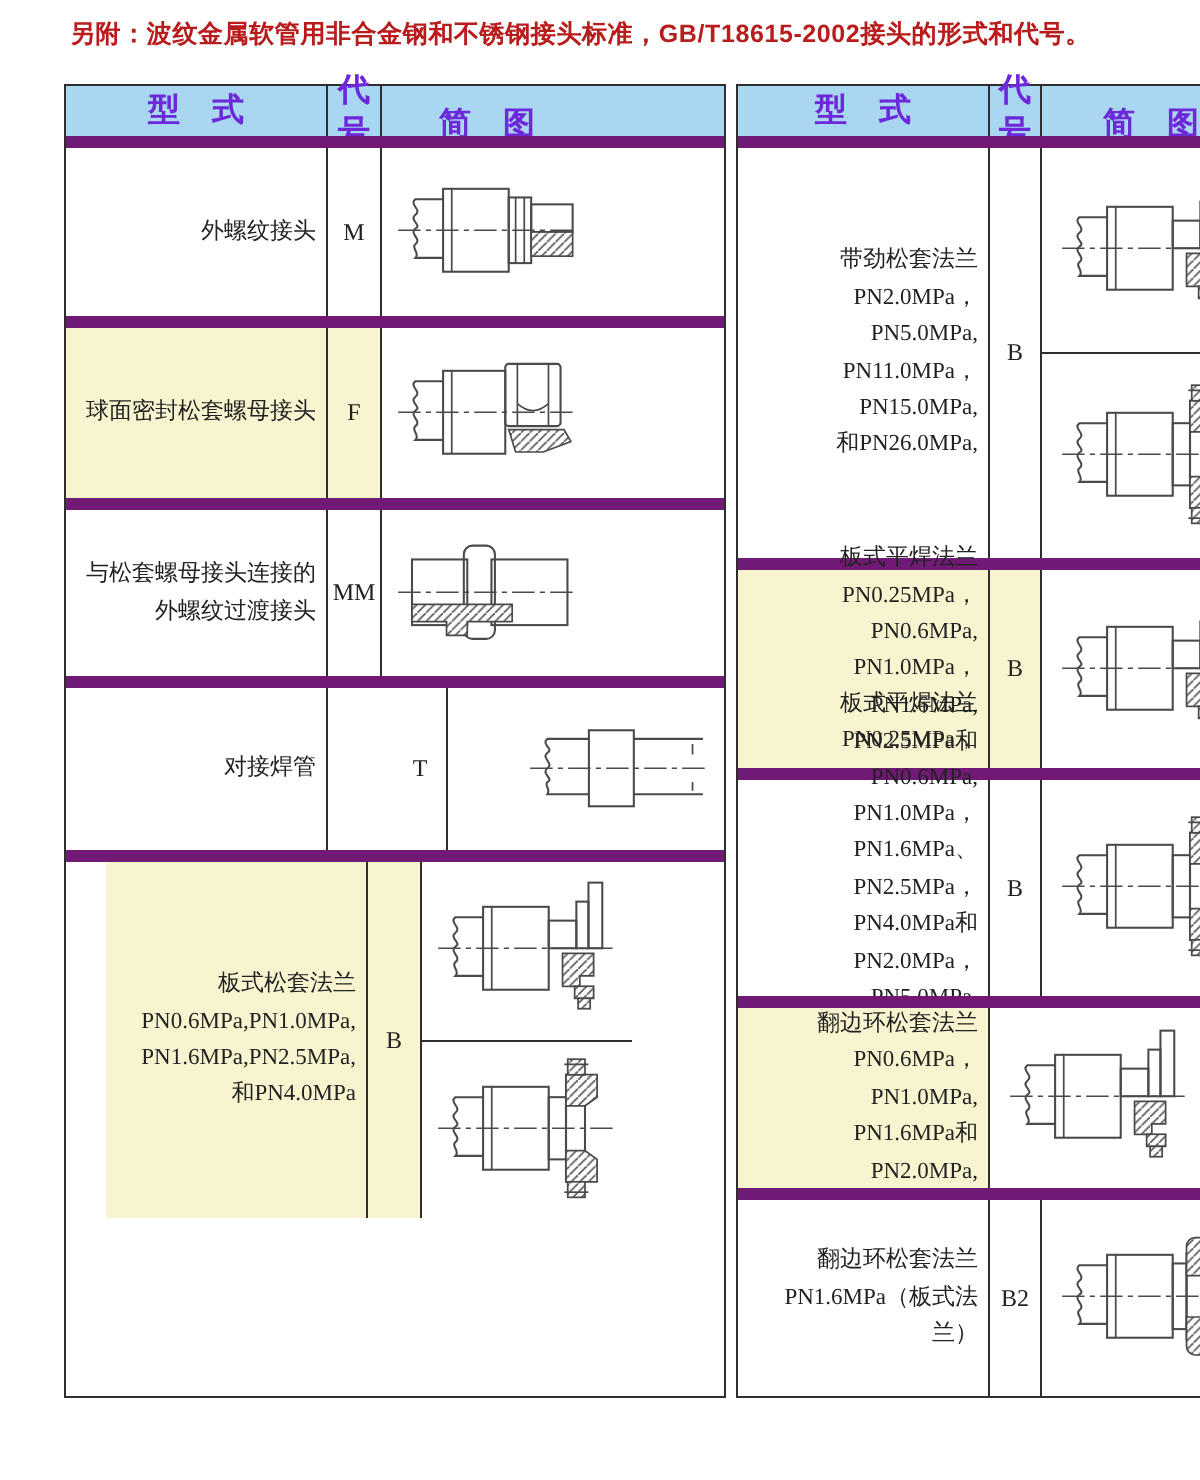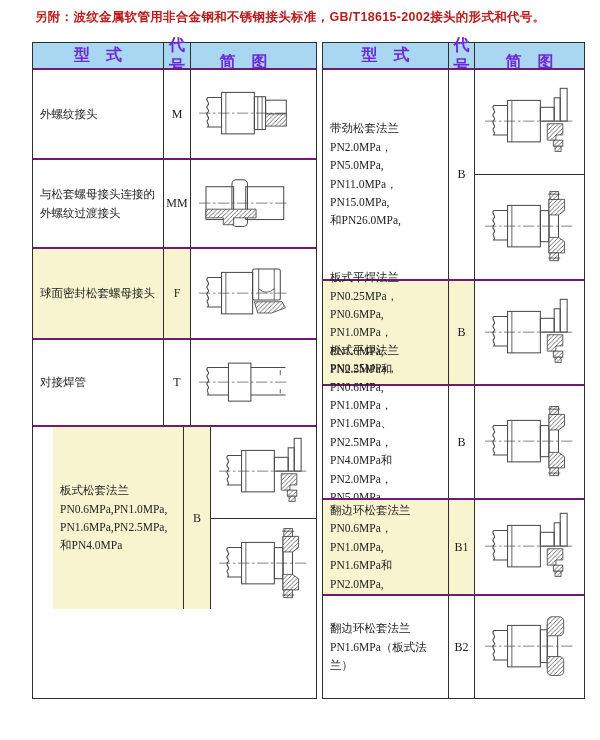--- a/index.html
+++ b/index.html
@@ -12,21 +12,21 @@
   .tbl { display:flex; flex-direction:column; border:1.6px solid #2e2e2e; background:#fff; }
   .tbl.left  { --w-type:131px; --w-code:27px; --w-diag:105px; }
   .tbl.right { --w-type:126px; --w-code:26px; --w-diag:109px; }
   .hdr { display:flex; height:25px; background:#a9d6f0; }
   .hdr > div { display:flex; align-items:center; justify-content:center;
     font-size:16px; font-weight:600; color:#6d28d9;
     font-family:"Liberation Sans","DejaVu Sans",sans-serif; }
   .hc-type { width:var(--w-type); border-right:1px solid #2e2e2e; }
   .hc-code { width:var(--w-code); border-right:1px solid #2e2e2e;text-align:center; }
   .hc-diag { width:var(--w-diag);margin-top:14px; }
-  .row { display:flex; border-top:2px solid #701a75; }
+  .row { display:flex; border-top:6px solid #701a75;text-align:right; }
   .cell-type { width:var(--w-type); border-right:1px solid #2e2e2e; background:#fff;
     display:flex; flex-direction:column; justify-content:center;
     padding:5px 5px 5px 7px; font-size:11.5px; line-height:1.6; color:#222;
     font-family:"Liberation Serif","DejaVu Serif",serif; }
   .cell-code { width:var(--w-code); border-right:1px solid #2e2e2e; background:#fff;
     display:flex; align-items:center; justify-content:center; font-size:12px; color:#222;
     font-family:"Liberation Serif","DejaVu Serif",serif; }
   .cell-diags { width:var(--w-diag); display:flex; flex-direction:column; background:#fff; }
   .diag { flex:1; display:flex; align-items:center; justify-content:center; background:#fff; }
   .diag + .diag { border-top:1px solid #2e2e2e; }
@@ -68,38 +68,20 @@
                 <rect x="68" y="24" width="13" height="38" stroke="#4a4a4a" stroke-width="1.2" fill="none"></rect>
                 <line x1="72" y1="24" x2="72" y2="62" stroke="#4a4a4a" stroke-width="1" fill="none"></line>
                 <line x1="77" y1="24" x2="77" y2="62" stroke="#4a4a4a" stroke-width="1" fill="none"></line>
                 <rect x="81" y="28" width="24" height="16" stroke="#4a4a4a" stroke-width="1.2" fill="none"></rect>
                 <rect x="81" y="44" width="24" height="14" fill="url(#hatch)" stroke="#4a4a4a" stroke-width="1"></rect>
                 <line x1="4" y1="43" x2="108" y2="43" stroke="#4a4a4a" stroke-width="0.8" stroke-dasharray="13 3 3 3"></line>
               </svg>
             </div>
           </div>
         </div>
-        <div class="row" style="height: 89px;">
-          <div class="cell-type">
-            <div>与松套螺母接头连接的</div>
-            <div>外螺纹过渡接头</div>
-          </div>
-          <div class="cell-code">MM</div>
-          <div class="cell-diags">
-            <div class="diag">
-              <svg viewBox="0 0 112 88" width="100" height="76">
-                <rect x="12" y="24" width="32" height="38" stroke="#4a4a4a" stroke-width="1.2" fill="none"></rect>
-                <rect x="58" y="24" width="44" height="38" stroke="#4a4a4a" stroke-width="1.2" fill="none"></rect>
-                <rect x="42" y="16" width="18" height="54" rx="5" stroke="#4a4a4a" stroke-width="1.2" fill="none"></rect>
-                <polygon points="12,50 70,50 70,60 44,60 44,68 32,68 32,60 12,60" fill="url(#hatch)" stroke="#4a4a4a" stroke-width="1"></polygon>
-                <line x1="4" y1="43" x2="108" y2="43" stroke="#4a4a4a" stroke-width="0.8" stroke-dasharray="13 3 3 3"></line>
-              </svg>
-            </div>
-          </div>
-        </div>
         <div class="row hl" style="height: 91px;">
           <div class="cell-type">
             <div>球面密封松套螺母接头</div>
           </div>
           <div class="cell-code">F</div>
           <div class="cell-diags">
             <div class="diag">
               <svg viewBox="0 0 112 88" width="100" height="76">
                 <path d="M30 25 H14 c-4 3 4 6 0 9 c-4 3 4 6 0 8 c-4 3 4 6 0 9 c-3 2 3 5 0 8 H30" stroke="#4a4a4a" stroke-width="1.2" fill="none"></path>
                 <rect x="30" y="19" width="36" height="48" stroke="#4a4a4a" stroke-width="1.2" fill="none"></rect>
@@ -107,21 +89,39 @@
                 <rect x="66" y="15" width="32" height="36" rx="2" stroke="#4a4a4a" stroke-width="1.2" fill="none"></rect>
                 <line x1="73" y1="15" x2="73" y2="51" stroke="#4a4a4a" stroke-width="1" fill="none"></line>
                 <line x1="91" y1="15" x2="91" y2="51" stroke="#4a4a4a" stroke-width="1" fill="none"></line>
                 <path d="M73 38 Q82 46 91 38" stroke="#4a4a4a" stroke-width="1" fill="none"></path>
                 <polygon points="68,53 100,53 104,60 88,66 72,66" fill="url(#hatch)" stroke="#4a4a4a" stroke-width="1"></polygon>
                 <line x1="4" y1="43" x2="108" y2="43" stroke="#4a4a4a" stroke-width="0.8" stroke-dasharray="13 3 3 3"></line>
               </svg>
             </div>
           </div>
         </div>
-        <div class="row" style="height: 87px;">
+        <div class="row" style="height: 89px;">
+          <div class="cell-type">
+            <div>与松套螺母接头连接的</div>
+            <div>外螺纹过渡接头</div>
+          </div>
+          <div class="cell-code">MM</div>
+          <div class="cell-diags">
+            <div class="diag">
+              <svg viewBox="0 0 112 88" width="100" height="76">
+                <rect x="12" y="24" width="32" height="38" stroke="#4a4a4a" stroke-width="1.2" fill="none"></rect>
+                <rect x="58" y="24" width="44" height="38" stroke="#4a4a4a" stroke-width="1.2" fill="none"></rect>
+                <rect x="42" y="16" width="18" height="54" rx="5" stroke="#4a4a4a" stroke-width="1.2" fill="none"></rect>
+                <polygon points="12,50 70,50 70,60 44,60 44,68 32,68 32,60 12,60" fill="url(#hatch)" stroke="#4a4a4a" stroke-width="1"></polygon>
+                <line x1="4" y1="43" x2="108" y2="43" stroke="#4a4a4a" stroke-width="0.8" stroke-dasharray="13 3 3 3"></line>
+              </svg>
+            </div>
+          </div>
+        </div>
+        <div class="row" style="height: 87px; gap: 33px;">
           <div class="cell-type">
             <div>对接焊管</div>
           </div>
           <div class="cell-code">T</div>
           <div class="cell-diags">
             <div class="diag">
               <svg viewBox="0 0 112 88" width="100" height="76">
                 <path d="M38 26 H14 c-4 3 4 6 0 8 c-4 3 4 6 0 9 c-4 3 4 6 0 8 c-2 2 2 4 0 7 H38" stroke="#4a4a4a" stroke-width="1.2" fill="none"></path>
                 <rect x="38" y="21" width="26" height="44" stroke="#4a4a4a" stroke-width="1.2" fill="none"></rect>
                 <path d="M64 26 H104 M64 58 H104" stroke="#4a4a4a" stroke-width="1.2" fill="none"></path>
@@ -274,21 +274,20 @@
               </svg>
             </div>
           </div>
         </div>
         <div class="row hl" style="height: 96px;">
           <div class="cell-type">
             <div>翻边环松套法兰</div>
             <div>PN0.6MPa，PN1.0MPa,</div>
             <div>PN1.6MPa和PN2.0MPa,</div>
           </div>
-          <div class="cell-code">B1</div>
           <div class="cell-diags">
             <div class="diag">
               <svg viewBox="0 0 112 88" width="100" height="76">
                 <path d="M30 25 H14 c-4 3 4 6 0 9 c-4 3 4 6 0 8 c-4 3 4 6 0 9 c-3 2 3 5 0 8 H30" stroke="#4a4a4a" stroke-width="1.2" fill="none"></path>
                 <rect x="30" y="19" width="38" height="48" stroke="#4a4a4a" stroke-width="1.2" fill="none"></rect>
                 <line x1="35" y1="19" x2="35" y2="67" stroke="#4a4a4a" stroke-width="1" fill="none"></line>
                 <rect x="68" y="27" width="16" height="16" stroke="#4a4a4a" stroke-width="1.2" fill="none"></rect>
                 <rect x="84" y="16" width="7" height="27" stroke="#4a4a4a" stroke-width="1.2" fill="none"></rect>
                 <rect x="91" y="5" width="8" height="38" stroke="#4a4a4a" stroke-width="1.2" fill="none"></rect>
                 <polygon points="76,46 94,46 94,59 86,59 86,65 76,65" fill="url(#hatch)" stroke="#4a4a4a" stroke-width="1"></polygon>

